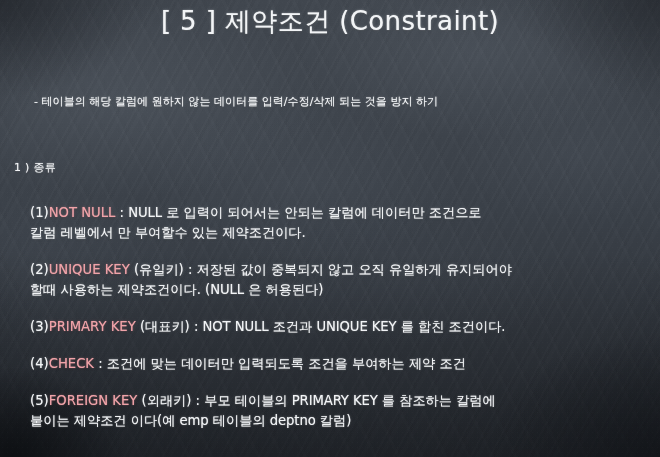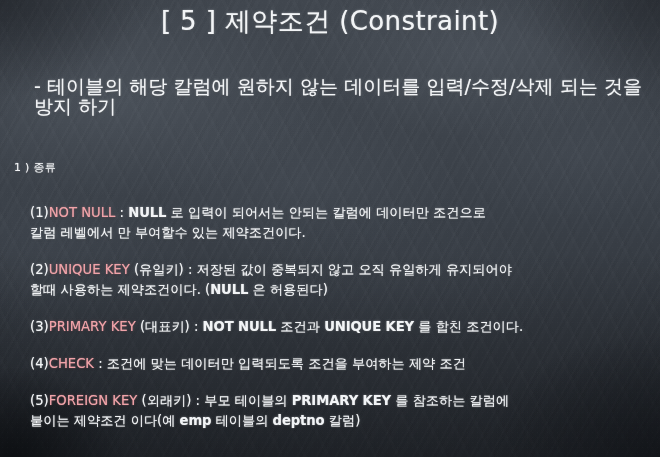--- a/index.html
+++ b/index.html
@@ -77,23 +77,23 @@
     font-family: "DejaVu Sans", "Liberation Sans", sans-serif;
     font-size: 26px;
     font-weight: 400;
     letter-spacing: .4px;
     white-space: pre;
   }
 
   
   #intro {
     position: absolute;
-    left: 8px; top: 76px;
+    left: 8px; top: 92px;
     width: 652px;
-    font-size: 19px;
+    font-size: 11px;
     line-height: 20px;
     letter-spacing: .05px;
   }
   #intro .l1 { display:block; padding-left: 26px; }
   #intro .l2 { display:block; padding-left: 0px; }
 
   
   #section-heading {
     position: absolute;
     left: 2px; top: 160px;
@@ -115,21 +115,21 @@
   .item .ln { display: block; white-space: nowrap; }
   .kw {
     color: #f0a3a9;
     text-shadow:
       0 0 1px rgba(240,163,169,0.60),
       0 0 3px rgba(232,150,158,0.30),
       0 1px 2px rgba(0,0,0,0.30);
   }
   .mono {
     font-family: "DejaVu Sans", "Liberation Sans", sans-serif;
-    font-weight: 700;
+    font-weight: 400;
     letter-spacing: -.1px;
   }
 </style>
 </head>
 <body>
 
 <div id="slide">
   <div id="vignette"></div>
   <div id="grain"></div>
 

